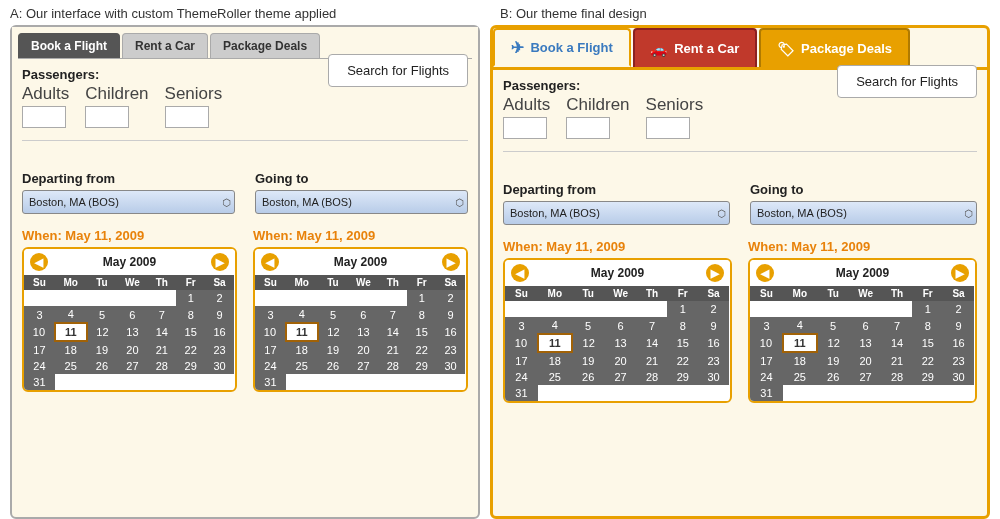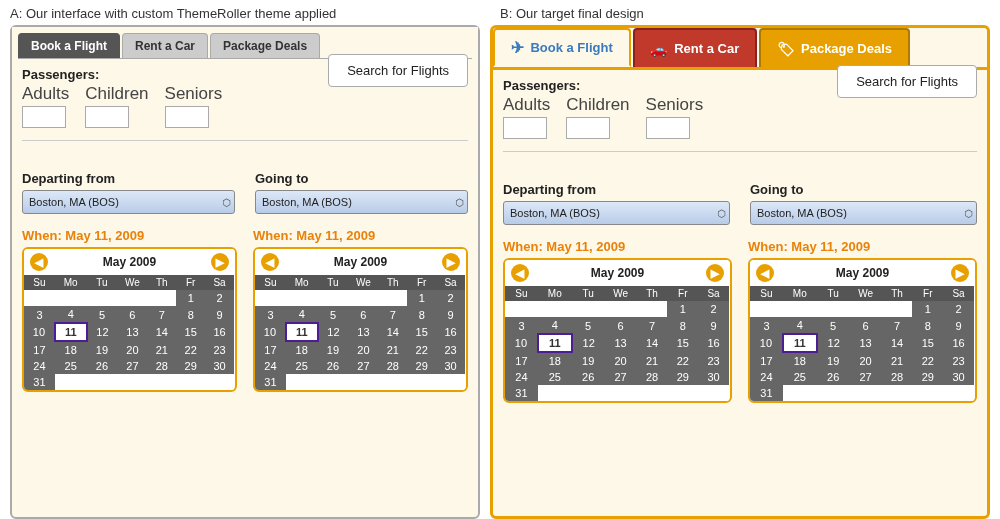--- a/index.html
+++ b/index.html
@@ -203,34 +203,34 @@
     .cal-grid {
       width: 100%;
       border-collapse: collapse;
       font-size: 11px;
     }
     .cal-grid th {
       background: #555;
       color: #fff;
       text-align: center;
       padding: 2px 0;
-      font-weight: normal;
+      font-weight: bold;
       font-size: 10px;
     }
     .cal-grid td {
       text-align: center;
       padding: 2px 1px;
       cursor: pointer;
       color: #fff;
     }
     .cal-grid td.empty { background: #fff; color: transparent; cursor: default; }
     .cal-grid td.day { background: #666; }
     .cal-grid td.selected {
       background: #fff;
-      border: 2px solid #4c1d95;
+      border: 2px solid #a16207;
       color: #333;
       font-weight: bold;
       border-radius: 3px;
     }
 
     
     .panel-b {
       flex: 1;
       border: 3px solid #e8a000;
       border-radius: 6px;
@@ -321,21 +321,21 @@
       height: 1px;
       background: #ccc;
       margin: 6px 0;
     }
   </style>
 </head>
 <body>
 
 <div class="top-labels">
   <div class="label-a">A: Our interface with custom ThemeRoller theme applied</div>
-  <div class="label-b">B: Our target final design</div>
+  <div class="label-b">B: Our theme final design</div>
 </div>
 
 <div class="panels-row">
 
   <div class="panel-a">
     <div class="tabs-a">
       <div class="tab-a active">Book a Flight</div>
       <div class="tab-a">Rent a Car</div>
       <div class="tab-a">Package Deals</div>
     </div>

